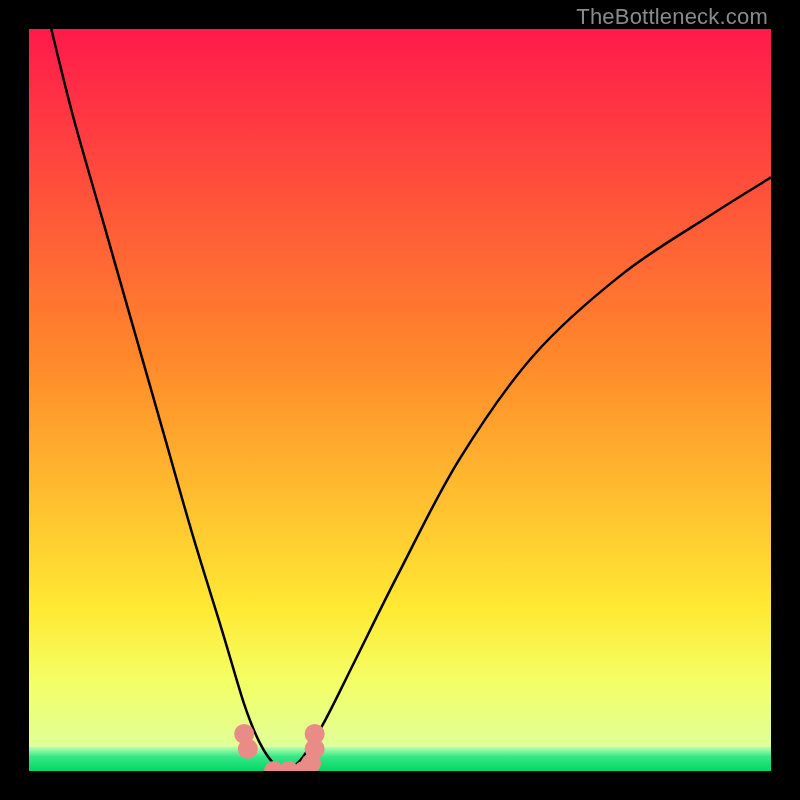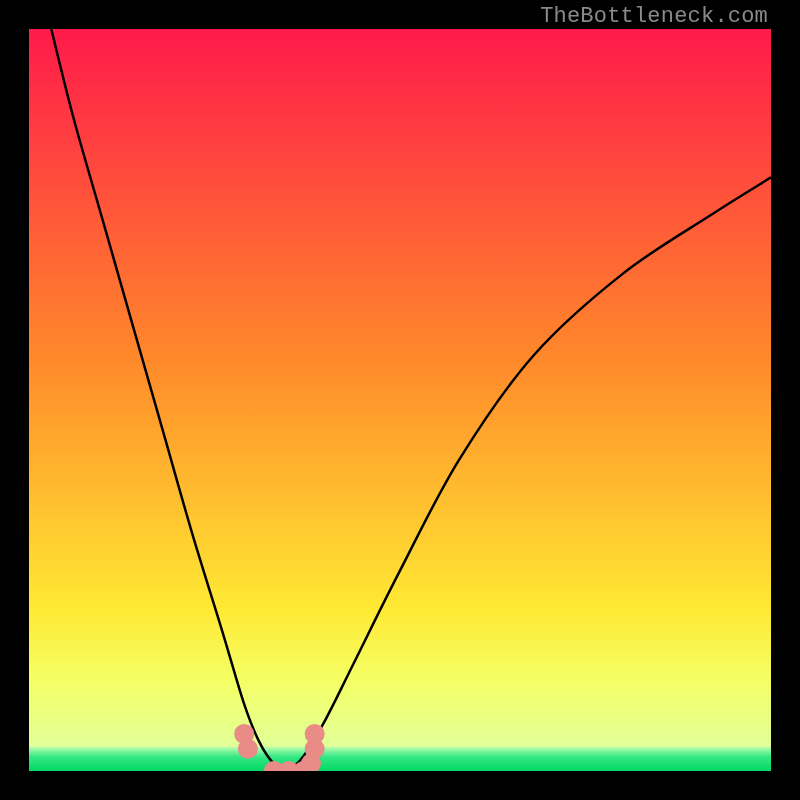--- a/index.html
+++ b/index.html
@@ -21,21 +21,21 @@
     top: 29px;
     width: 742px;
     height: 742px;
     overflow: hidden;
     
   }
   .watermark {
     position: absolute;
     top: 4px;
     right: 32px;
-    font-family: Liberation Mono, monospace;
+    font-family: Liberation Sans, sans-serif;
     font-size: 22px;
     color: #8a8a8a;
     letter-spacing: 0.2px;
     user-select: none;
   }
 </style>
 </head>
 <body>
 
 <div class="frame">

